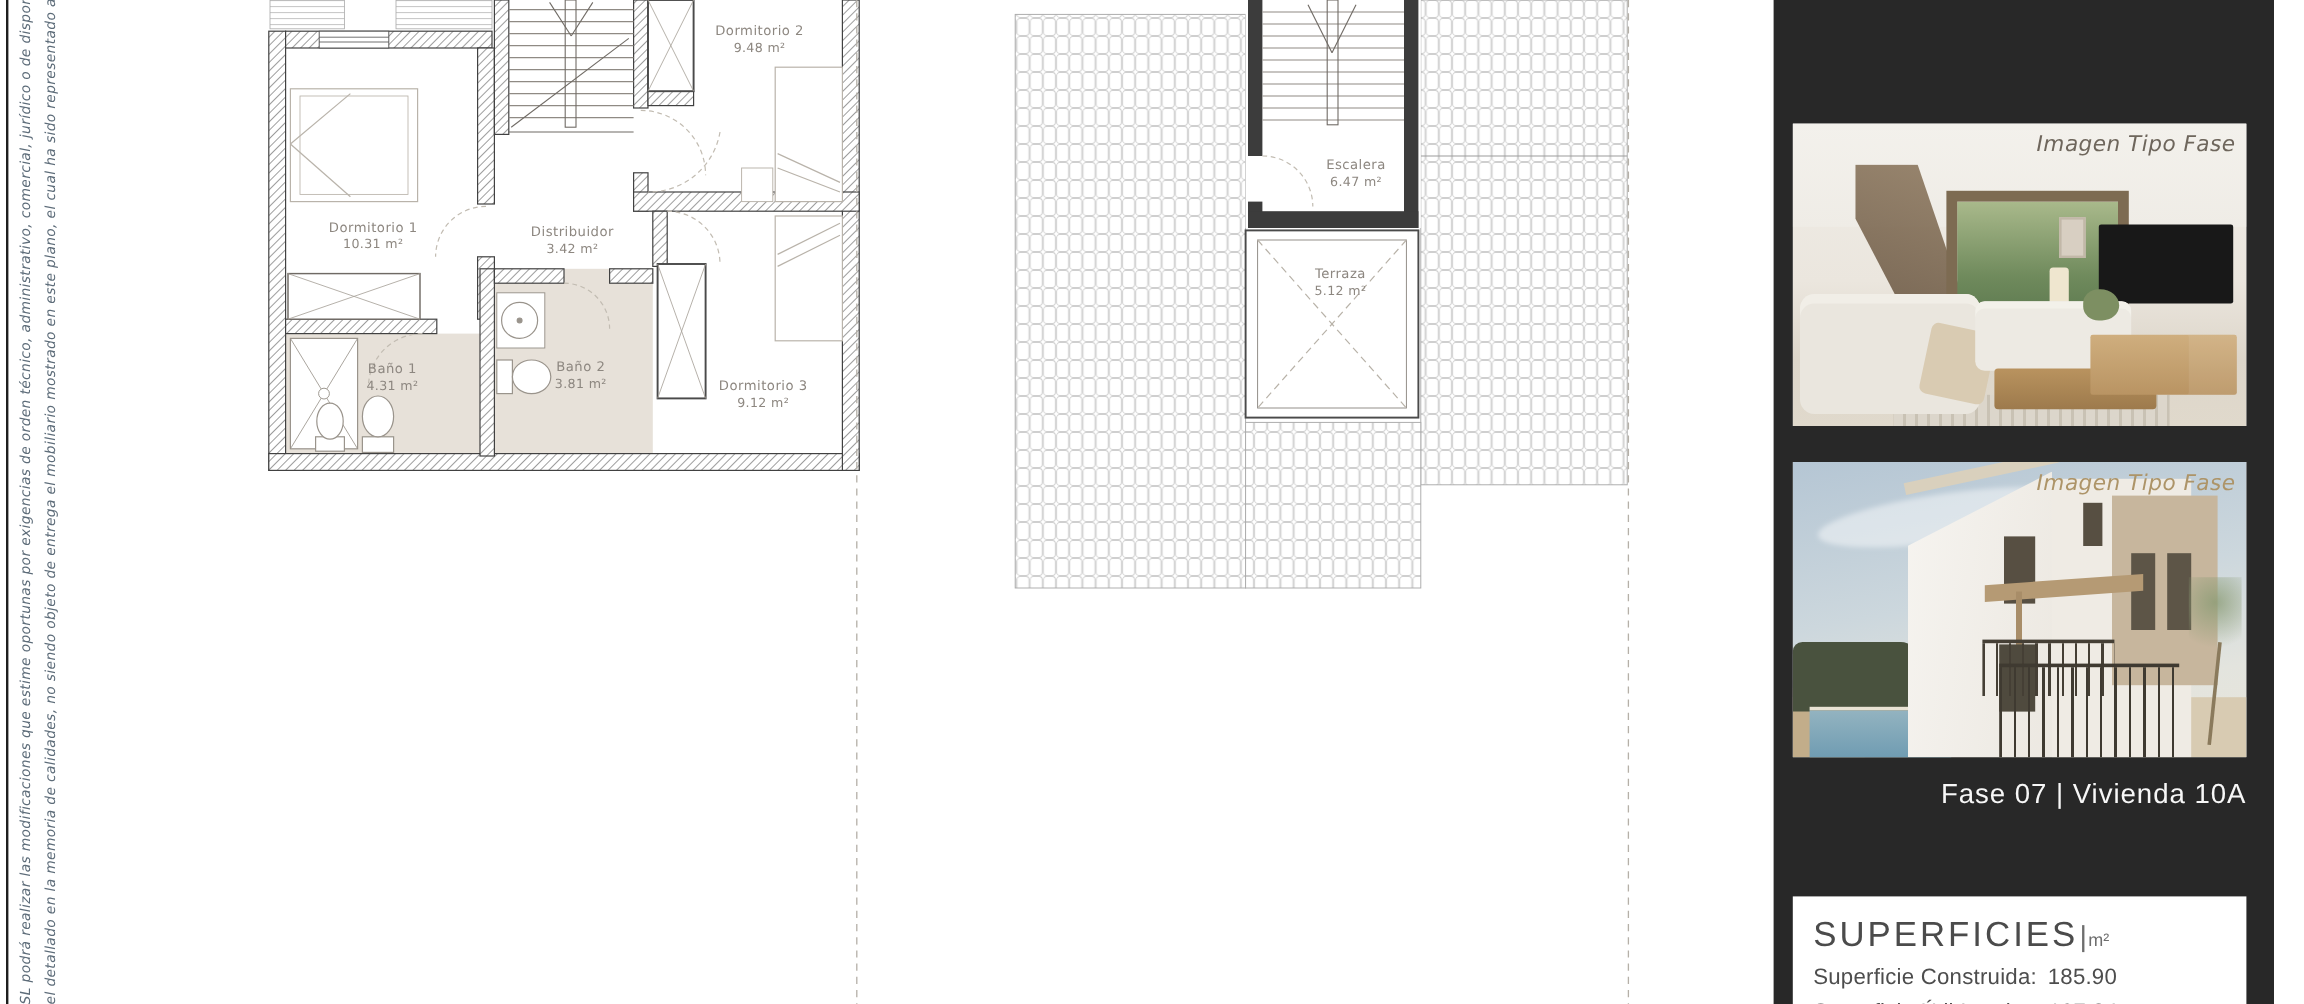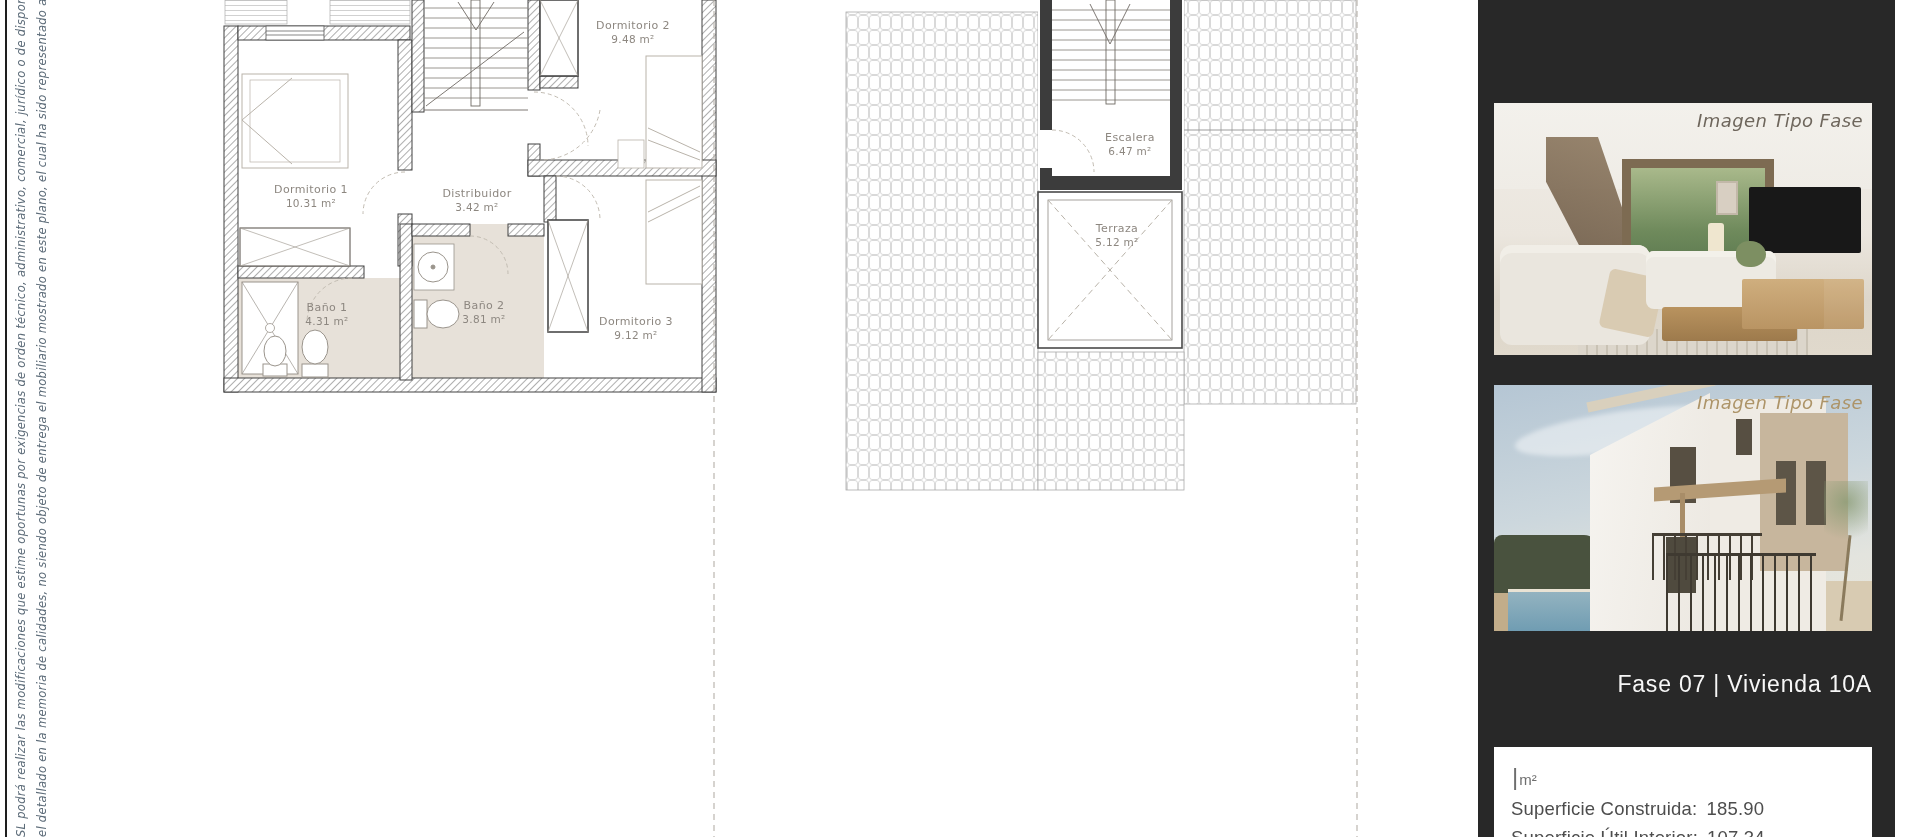--- a/index.html
+++ b/index.html
@@ -23,21 +23,21 @@
   
   .sidebar{position:absolute;left:1478px;top:0;width:417px;height:837px;background:#282828;}
   .render{position:absolute;left:16px;width:378px;overflow:hidden;background:#ddd;}
   .render .badge{position:absolute;top:7px;right:9px;font-family:"DejaVu Sans",sans-serif;
     font-style:italic;font-size:18px;letter-spacing:.4px;z-index:30;}
   .render1{top:103px;height:252px;}
   .render2{top:385px;height:246px;}
   .abs{position:absolute;}
   .project-label{
     position:absolute;right:23px;top:648px;width:380px;text-align:right;
-    color:#f7f7f7;font-size:23px;letter-spacing:.8px;font-weight:400;margin-top:23px;
+    color:#f7f7f7;font-size:23px;letter-spacing:.8px;font-weight:400;
   }
   .surf-card{
     position:absolute;left:16px;top:747px;width:378px;height:120px;background:#ffffff;
     padding:16px 0 0 17px;box-sizing:border-box;
   }
   .surf-title{display:flex;align-items:baseline;color:#4b4b4b;}
   .surf-title .big{font-size:29px;letter-spacing:2.5px;}
   .surf-title .pipe{font-size:24px;color:#6e6e6e;margin-left:1px;}
   .surf-title .unit{font-size:15px;color:#6e6e6e;margin-left:1px;}
   .surf-row{margin-top:7px;font-size:18.5px;color:#4d4d4d;letter-spacing:.2px;}
@@ -336,20 +336,21 @@
       <div class="abs r2-rail2"></div>
       <div class="abs r2-tree"></div>
       <div class="abs r2-trunk"></div>
       <div class="badge" style="color:#ad9468;">Imagen Tipo Fase</div>
     </div>
 
     <div class="project-label">Fase 07 |  Vivienda 10A</div>
 
     <div class="surf-card">
       <div class="surf-title">
+        <span class="big">SUPERFICIES</span>
           <span class="pipe">|</span>
           <span class="unit">m²</span>
       </div>
       <div class="surf-row">
         <span>Superficie Construida:</span><span class="v">185.90</span>
       </div>
       <div class="surf-row">
         <span>Superficie Útil Interior:</span><span class="v">107.34</span>
       </div>
     </div>

